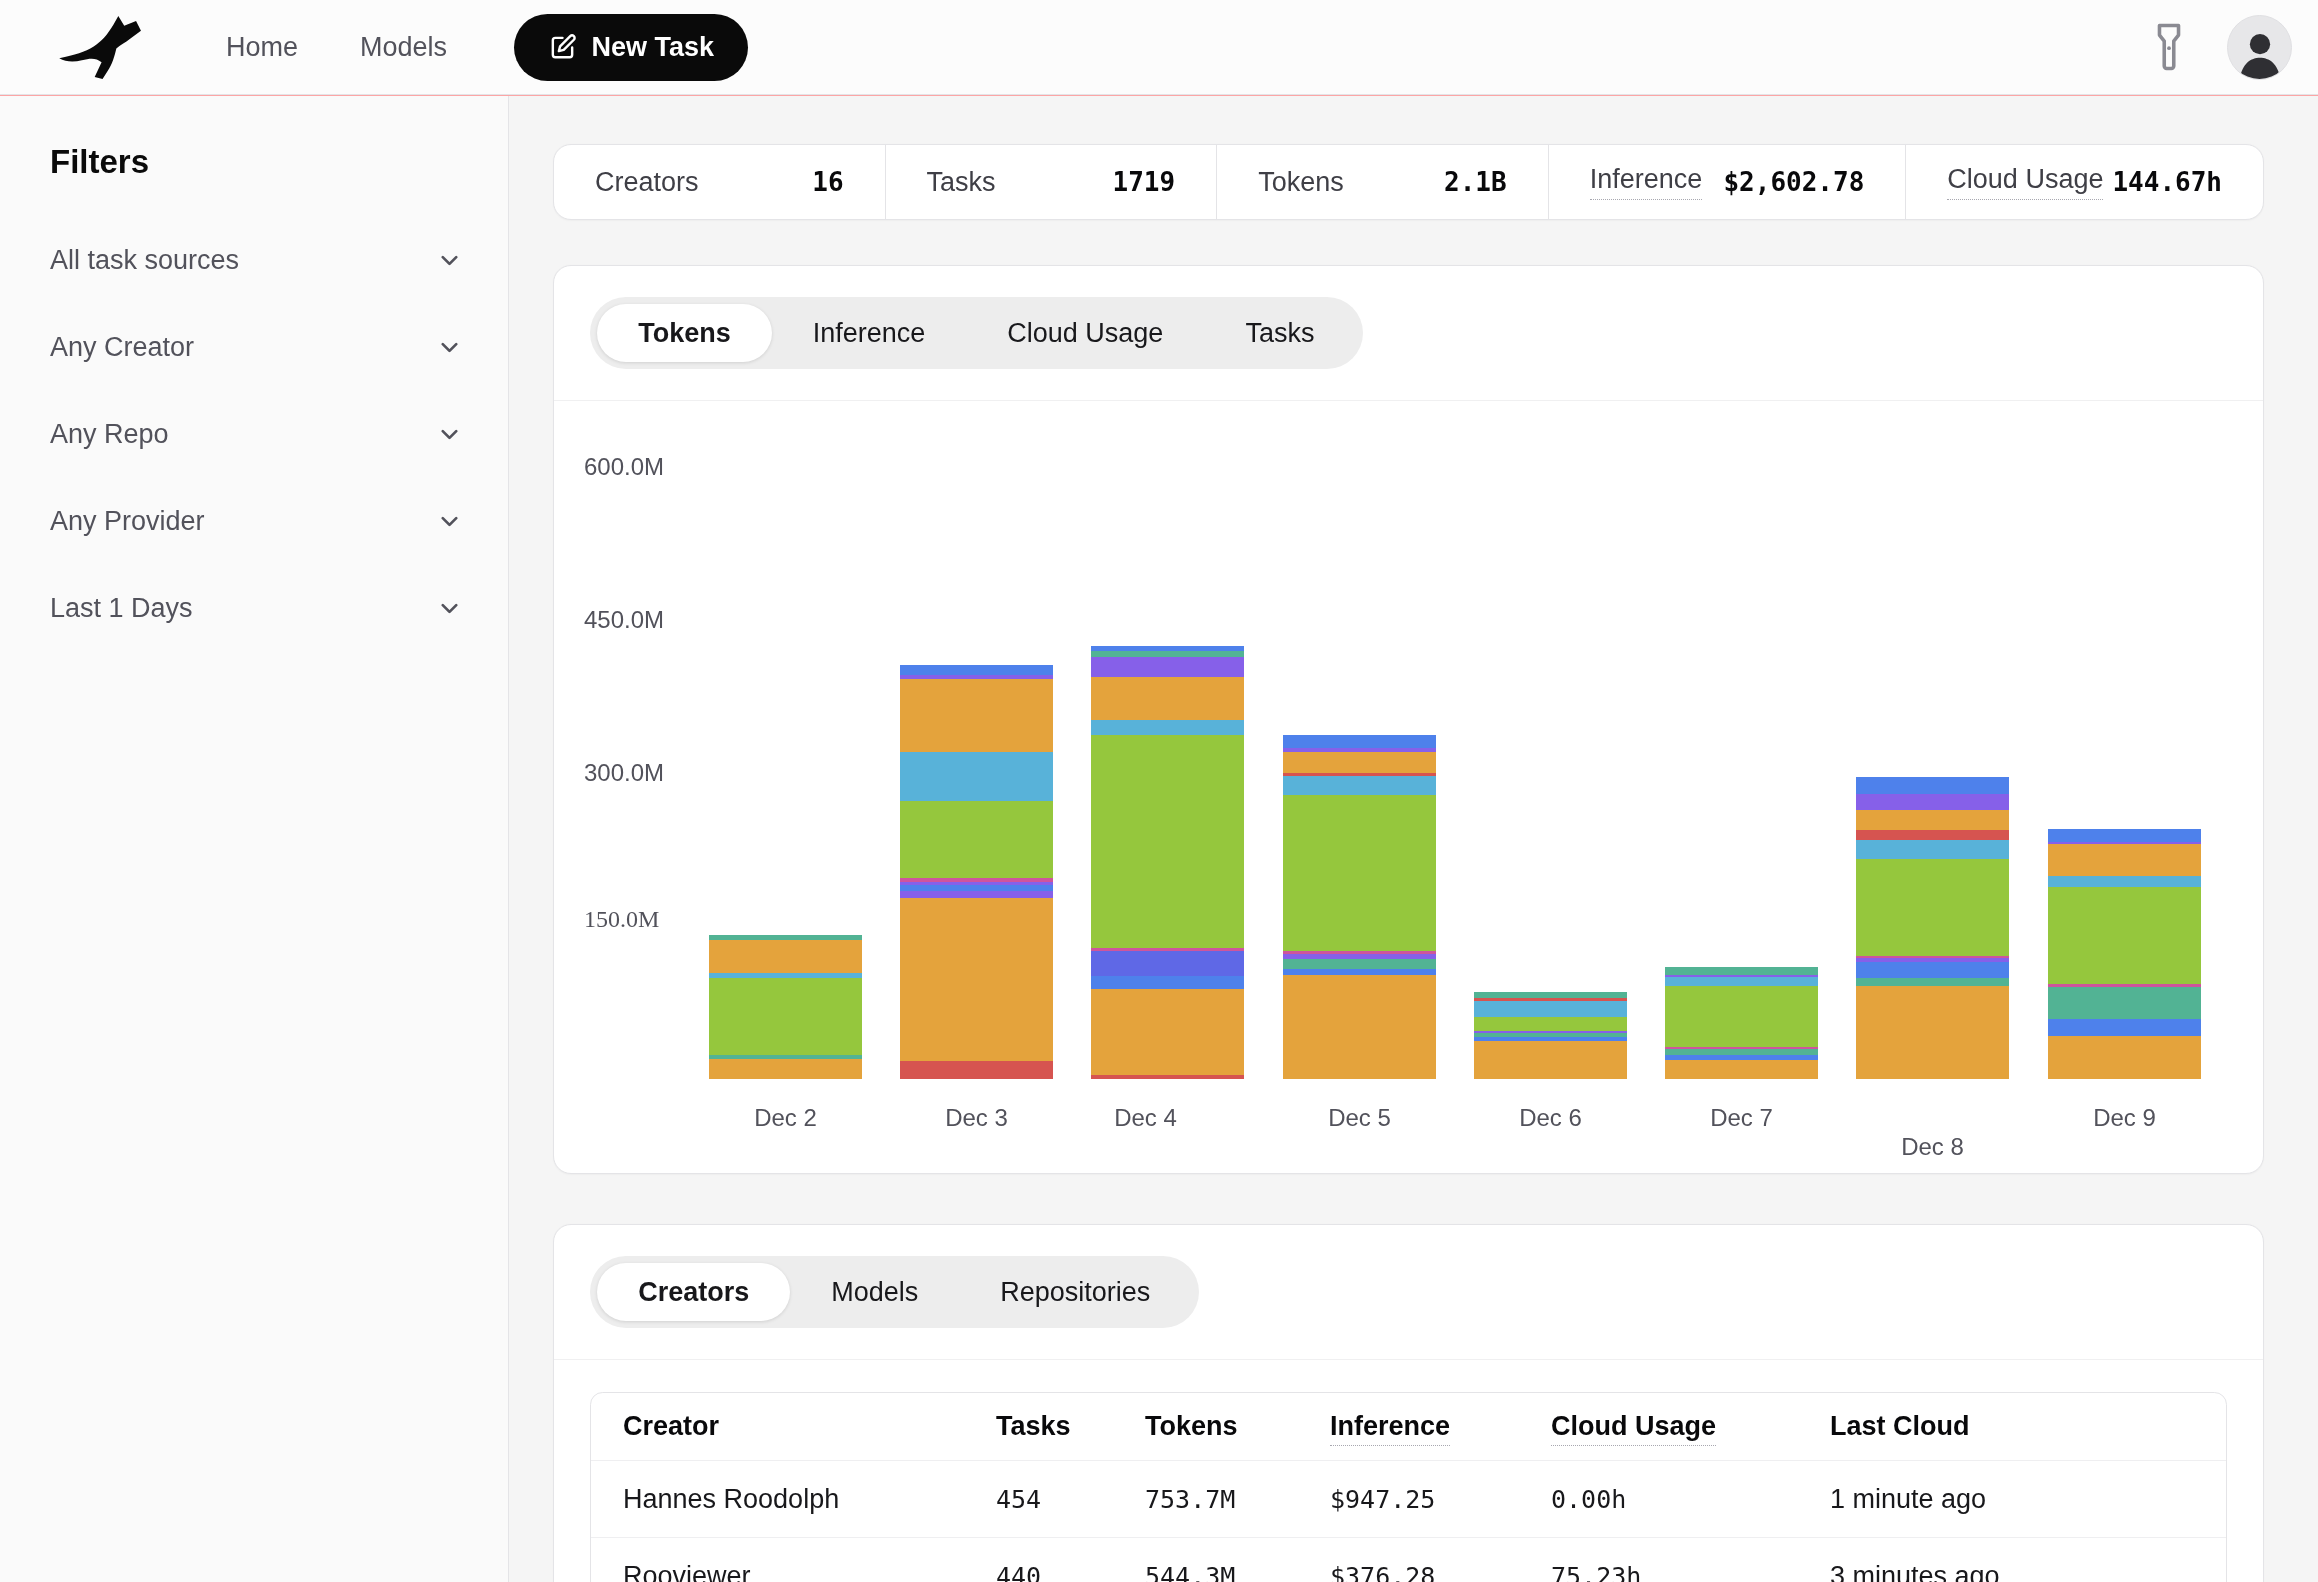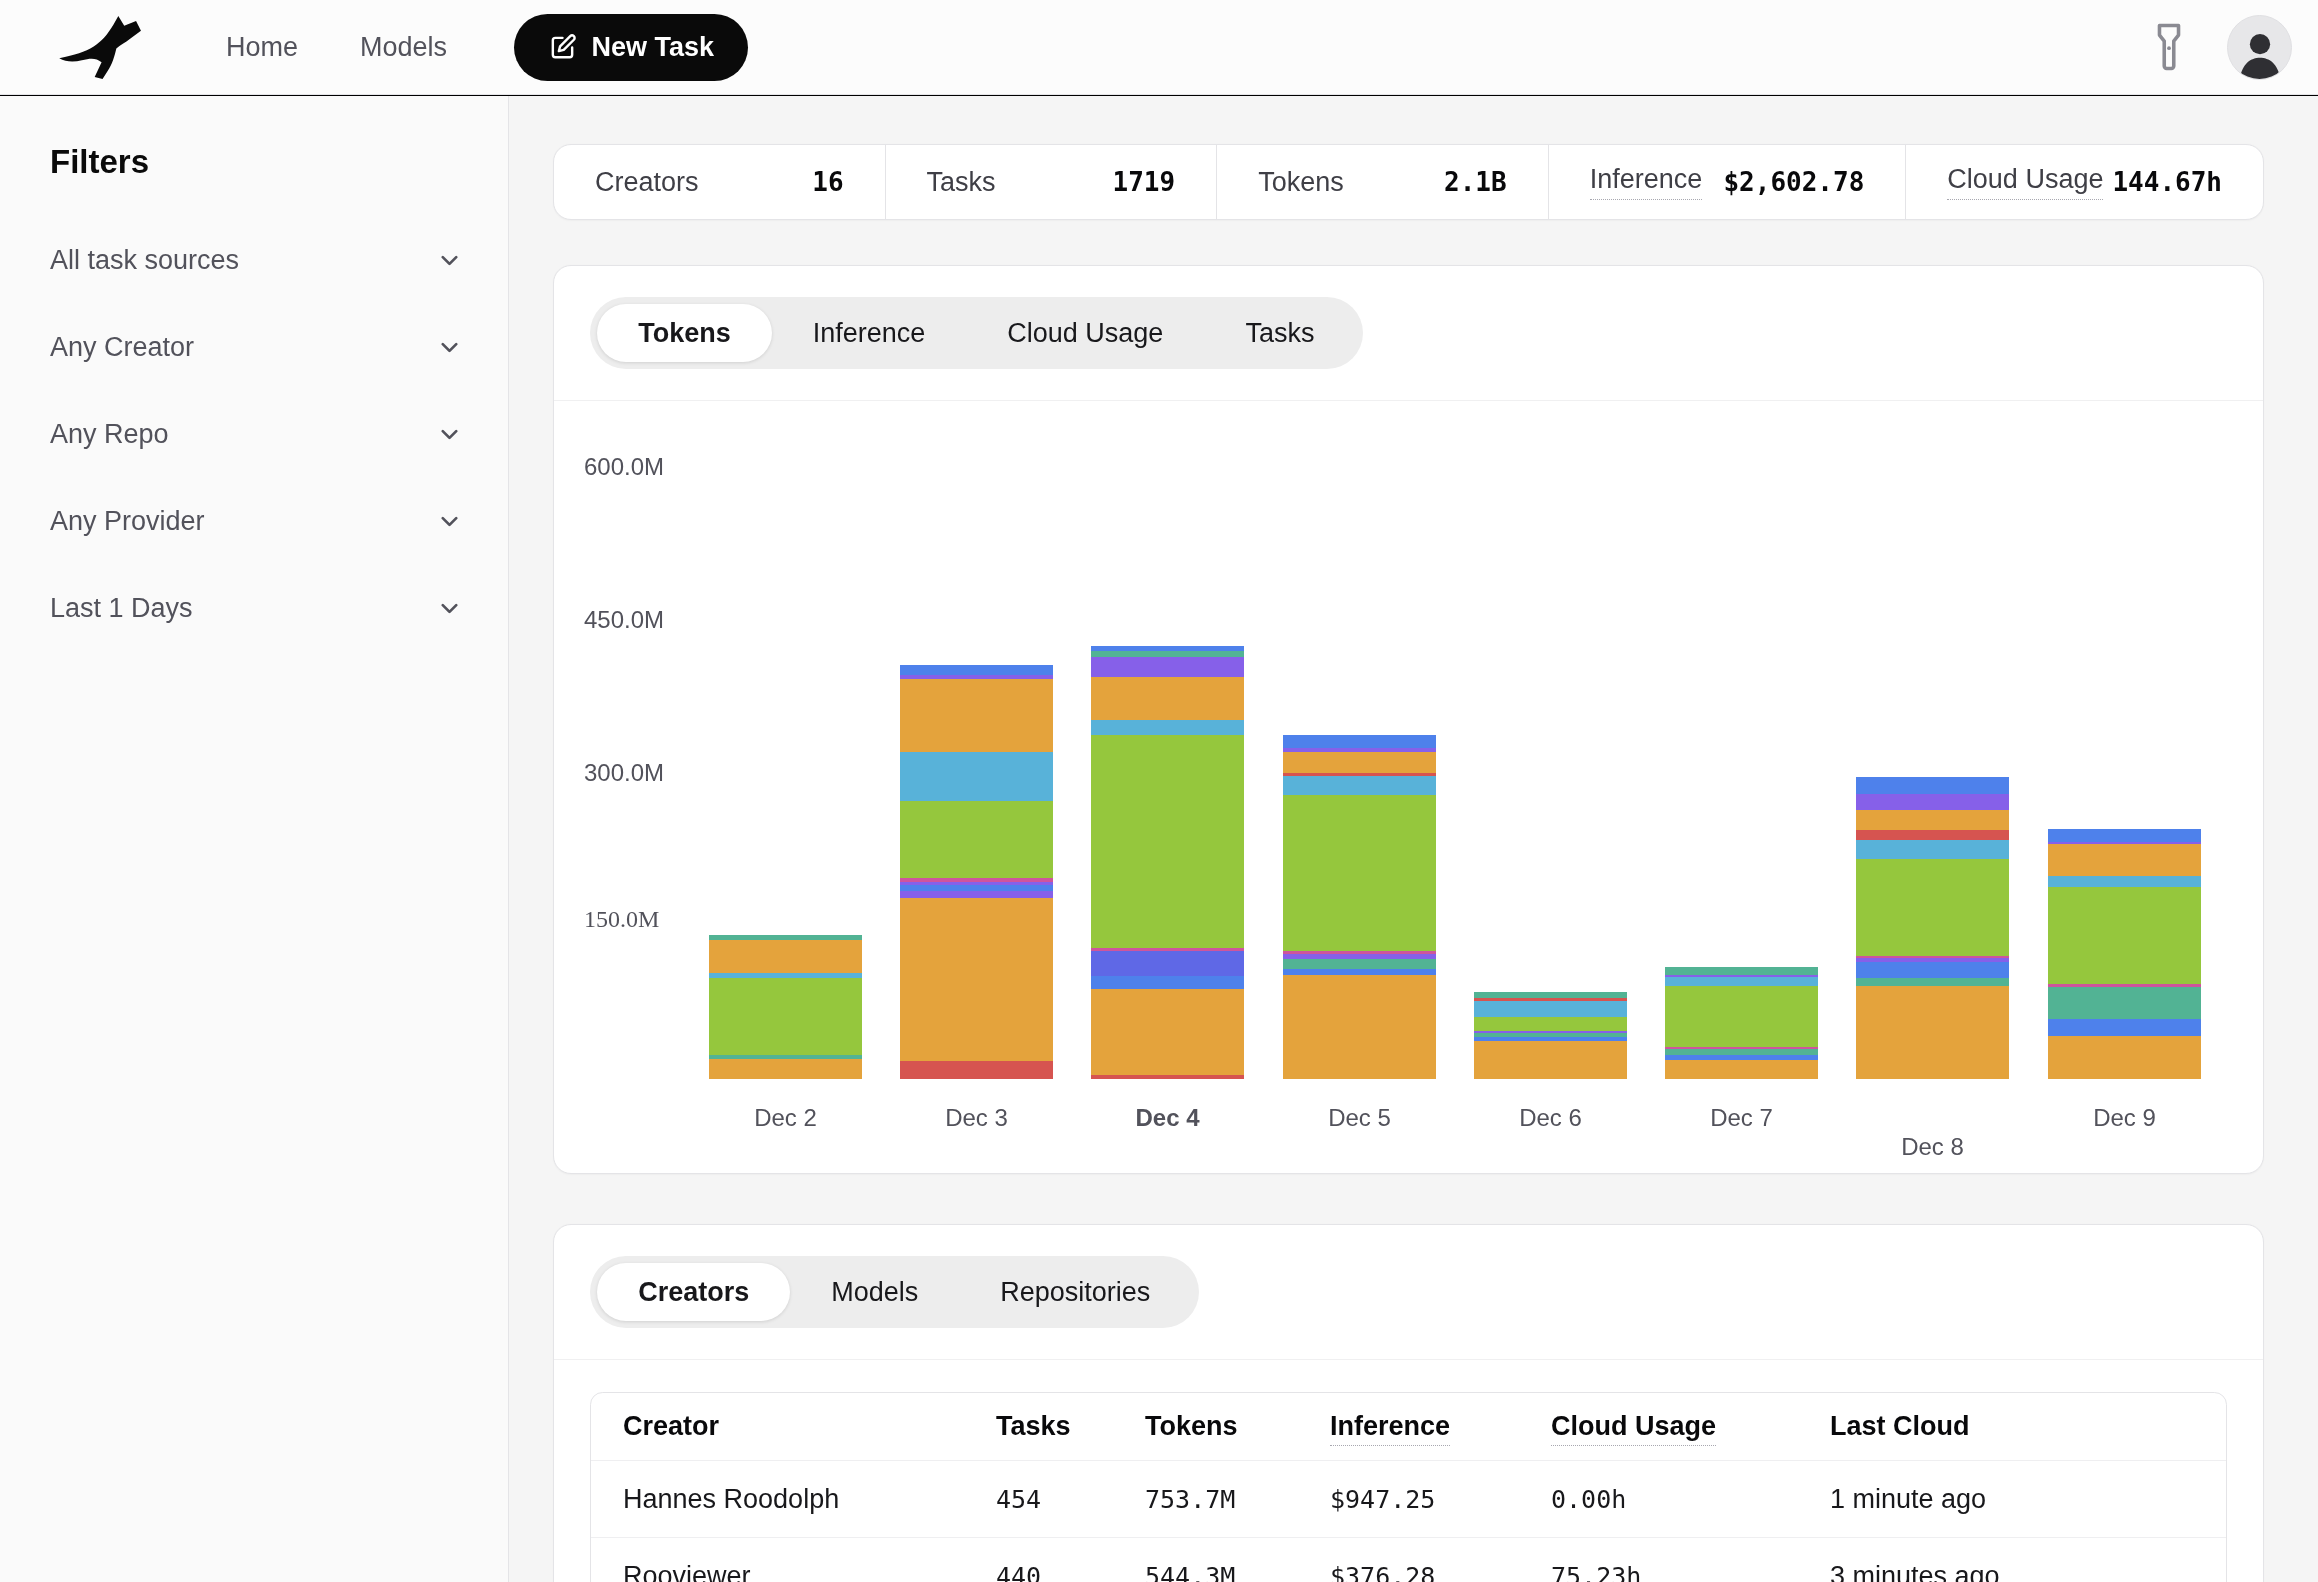--- a/index.html
+++ b/index.html
@@ -1,18 +1,18 @@
 <!DOCTYPE html>
 <html style="font-size:14.4px"><head>
 <meta charset="utf-8">
 <style>
   html,body{margin:0;padding:0;background:#e9e9e9;}
   *{box-sizing:border-box;}
   #page{position:relative;width:2319px;height:1582px;overflow:hidden;
-        font-family:"Liberation Sans",sans-serif;background:#000000;color:#18181B;}
+        font-family:"Liberation Sans",sans-serif;background:#fca5a5;color:#18181B;}
 
   
   .navbar{position:absolute;top:0;left:0;width:2319px;height:95px;background:#FCFCFC;
           border-bottom:0.9px solid #E4E4E7;display:flex;align-items:center;z-index:5;}
   .logo{margin-left:56px;width:101px;height:65px;display:flex;align-items:center;}
   .nav-links{display:flex;align-items:stretch;height:95px;margin-left:38px;}
   .nav-link{position:relative;display:flex;align-items:center;padding:0 31px;font-size:27px;
             color:#52525B;cursor:pointer;}
   .nav-link.active{color:#0A0A0A;font-weight:700;}
   .nav-link.active::after{content:"";position:absolute;left:27px;right:27px;bottom:0;height:3.6px;background:#0A0A0A;}
@@ -229,21 +229,21 @@
             <div class="seg" style="height: 20.4px; background: rgb(134, 96, 233);"></div>
             <div class="seg" style="height: 43px; background: rgb(228, 163, 60);"></div>
             <div class="seg" style="height: 14.3px; background: rgb(88, 178, 217);"></div>
             <div class="seg" style="height: 213px; background: rgb(149, 199, 61);"></div>
             <div class="seg" style="height: 3.1px; background: rgb(206, 85, 156);"></div>
             <div class="seg" style="height: 25.5px; background: rgb(95, 104, 230);"></div>
             <div class="seg" style="height: 12.8px; background: rgb(78, 129, 235);"></div>
             <div class="seg" style="height: 86px; background: rgb(228, 163, 60);"></div>
             <div class="seg" style="height: 4.1px; background: rgb(214, 84, 80);"></div>
           </div>
-          <div class="xtick" style="left: 537px; width: 153px; top: 703px; font-weight: bold;">Dec 4</div>
+          <div class="xtick" style="left: 515px; width: 153px; top: 703px;">Dec 4</div>
           <div class="bar" style="left: 729px; width: 153px; bottom: 96px;">
             <div class="seg" style="height: 12.8px; background: rgb(78, 129, 235);"></div>
             <div class="seg" style="height: 4.1px; background: rgb(134, 96, 233);"></div>
             <div class="seg" style="height: 21.4px; background: rgb(228, 163, 60);"></div>
             <div class="seg" style="height: 2.6px; background: rgb(214, 84, 80);"></div>
             <div class="seg" style="height: 19.4px; background: rgb(88, 178, 217);"></div>
             <div class="seg" style="height: 156px; background: rgb(149, 199, 61);"></div>
             <div class="seg" style="height: 3.1px; background: rgb(206, 85, 156);"></div>
             <div class="seg" style="height: 4.6px; background: rgb(134, 96, 233);"></div>
             <div class="seg" style="height: 10.2px; background: rgb(82, 179, 148);"></div>

